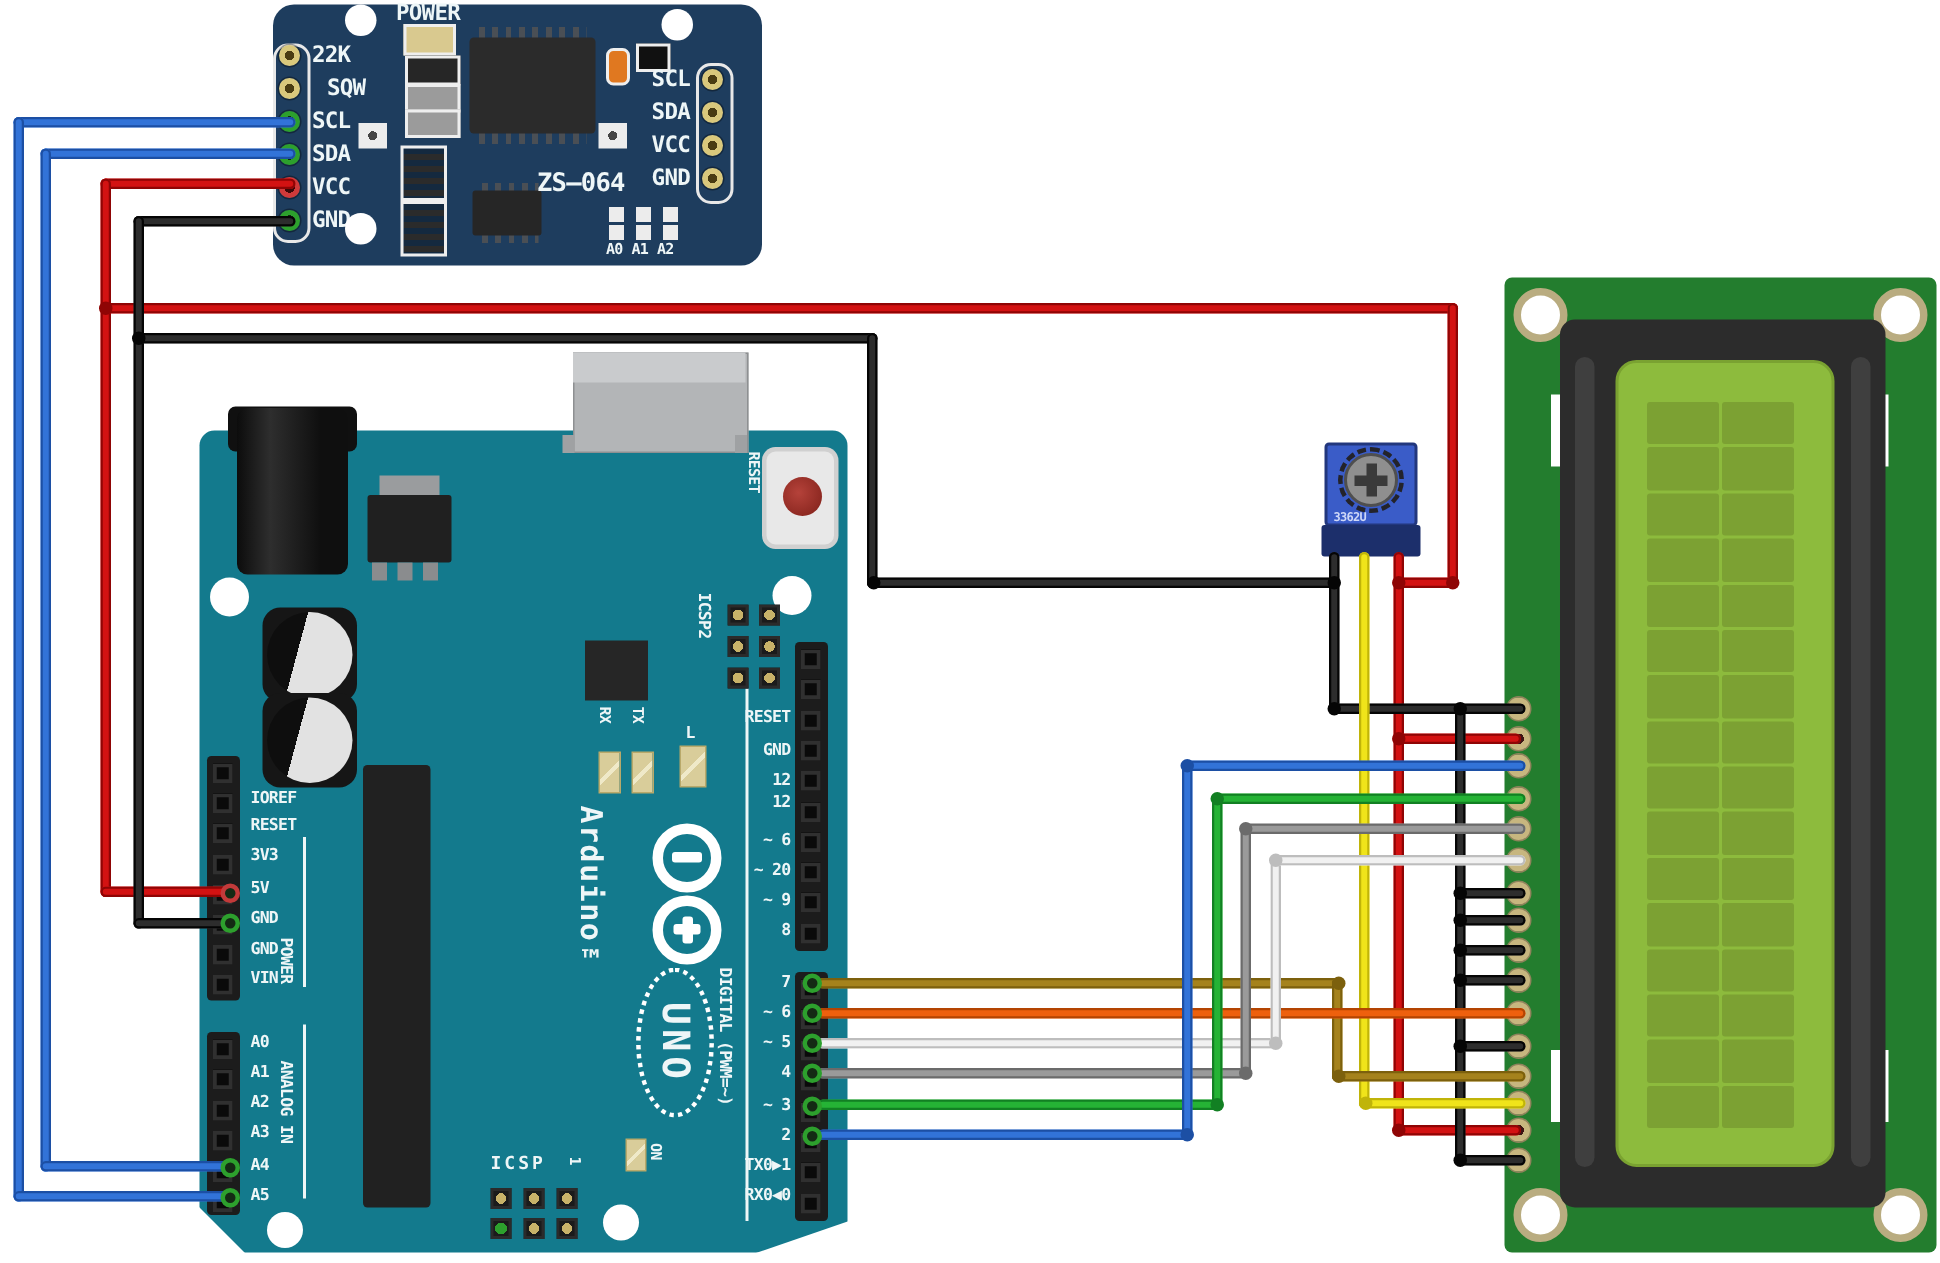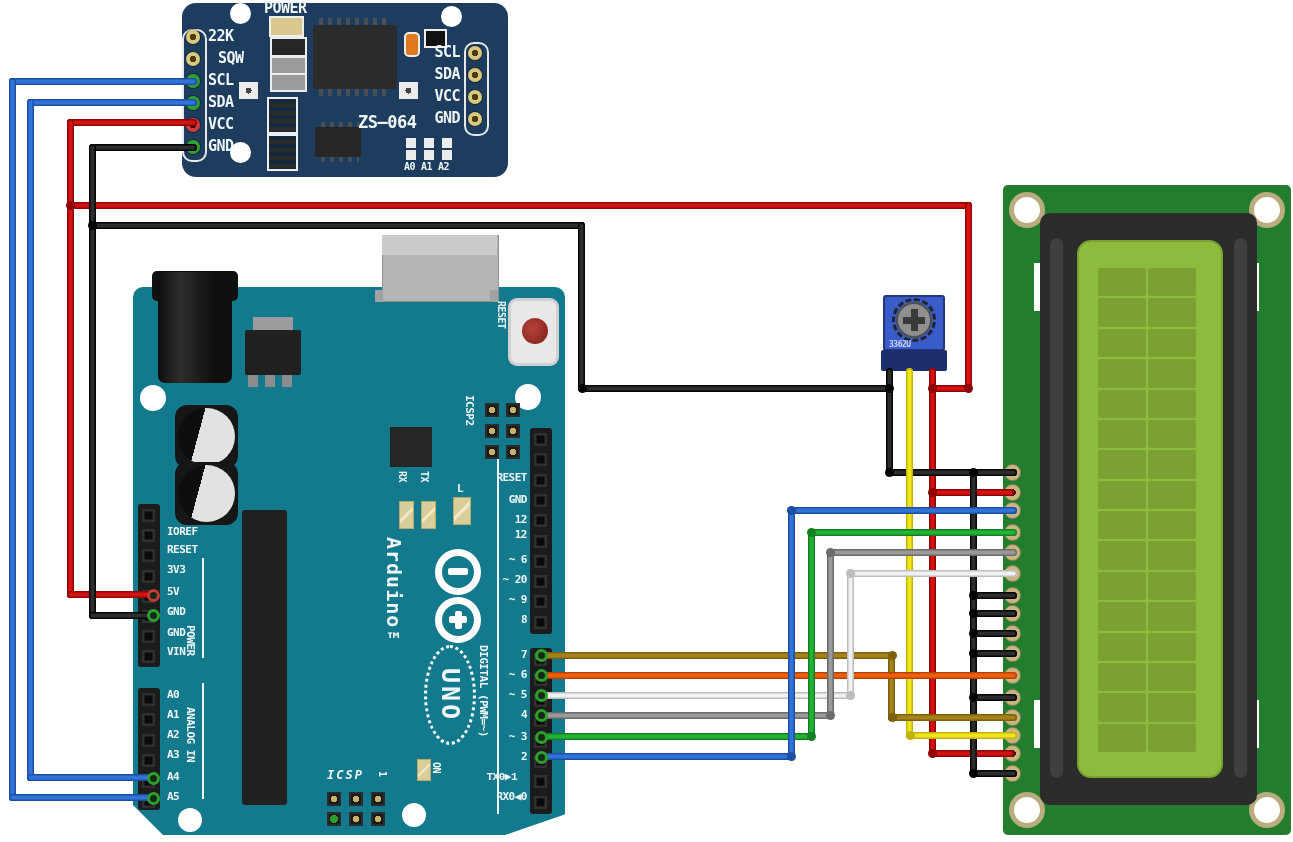--- a/index.html
+++ b/index.html
@@ -139,21 +139,21 @@
     </div>
 
     <div class="bracket" style="left:69px;top:271px;height:100px;"></div>
     <div class="lbl vtext" style="left:51px;top:338px;font-size:11px;">POWER</div>
     <div class="bracket" style="left:69px;top:396px;height:116px;"></div>
     <div class="lbl vtext" style="left:51px;top:420px;font-size:11px;">ANALOG IN</div>
     <div class="bracket" style="left:364px;top:172px;height:355px;"></div>
     <div class="lbl vtext" style="left:344px;top:358px;font-size:11px;">DIGITAL (PWM=~)</div>
 
     <div class="lbl vtext" style="left:330px;top:108px;font-size:11px;">ICSP2</div>
-    <div class="lbl" style="left:194px;top:482px;font-size:12px;letter-spacing:2px;font-style:italic;">ICSP</div>
+    <div class="lbl" style="left:194px;top:482px;font-size:12px;letter-spacing:2px;">ICSP</div>
     <div class="lbl vtext" style="left:243px;top:484px;font-size:10px;">1</div>
 
     <div class="abs" style="left:-1px;bottom:-1px;width:32px;height:32px;background:#fff;clip-path:polygon(0 0,0 100%,100% 100%);z-index:3;"></div>
     <div class="abs" style="right:-1px;bottom:-1px;width:64px;height:22px;background:#fff;clip-path:polygon(100% 0,100% 100%,0 100%);z-index:3;"></div>
     <div id="ard-dyn">
         <div class="strip" style="left: 5px; top: 217px; width: 22px; height: 163px;"></div>
         <div class="pin" style="left: 9px; top: 222px;"></div>
         <div class="pin" style="left: 9px; top: 242px;"></div>
         <div class="pin" style="left: 9px; top: 262px;"></div>
         <div class="pin" style="left: 9px; top: 283px;"></div>
@@ -208,21 +208,21 @@
         <div class="lbl right" style="left: 342px; top: 267px; width: 52px;">~ 6</div>
         <div class="lbl right" style="left: 342px; top: 287px; width: 52px;">~ 20</div>
         <div class="lbl right" style="left: 342px; top: 307px; width: 52px;">~ 9</div>
         <div class="lbl right" style="left: 342px; top: 327px; width: 52px;">8</div>
         <div class="lbl right" style="left: 342px; top: 362px; width: 52px;">7</div>
         <div class="lbl right" style="left: 342px; top: 382px; width: 52px;">~ 6</div>
         <div class="lbl right" style="left: 342px; top: 402px; width: 52px;">~ 5</div>
         <div class="lbl right" style="left: 342px; top: 422px; width: 52px;">4</div>
         <div class="lbl right" style="left: 342px; top: 444px; width: 52px;">~ 3</div>
         <div class="lbl right" style="left: 342px; top: 464px; width: 52px;">2</div>
-        <div class="lbl right" style="left: 332px; top: 484px; width: 52px; font-family: Liberation Mono, monospace;">TX0▶1</div>
+        <div class="lbl right" style="left: 342px; top: 484px; width: 52px;">TX0▶1</div>
         <div class="lbl right" style="left: 342px; top: 504px; width: 52px;">RX0◀0</div>
         <div class="goldpin" style="left: 352px; top: 116px;"></div>
         <div class="goldpin" style="left: 373px; top: 116px;"></div>
         <div class="goldpin" style="left: 352px; top: 137px;"></div>
         <div class="goldpin" style="left: 373px; top: 137px;"></div>
         <div class="goldpin" style="left: 352px; top: 158px;"></div>
         <div class="goldpin" style="left: 373px; top: 158px;"></div>
         <div class="goldpin" style="left: 194px; top: 505px;"></div>
         <div class="goldpin" style="left: 216px; top: 505px;"></div>
         <div class="goldpin" style="left: 238px; top: 505px;"></div>

